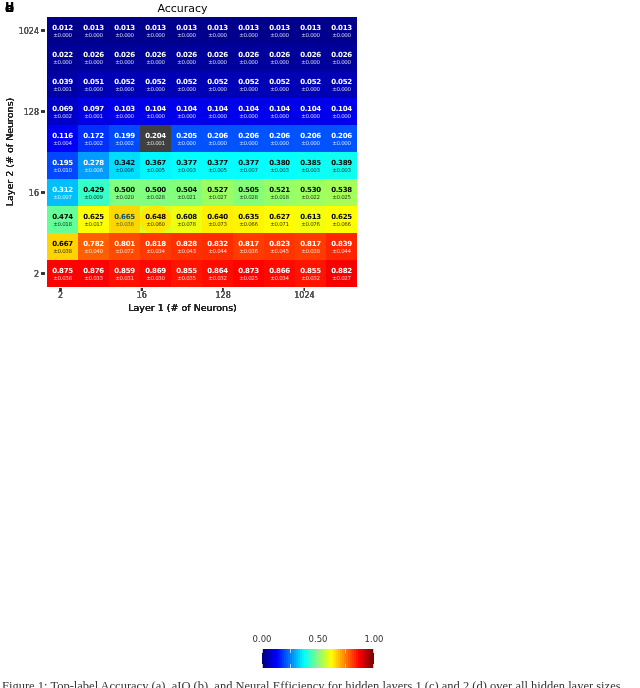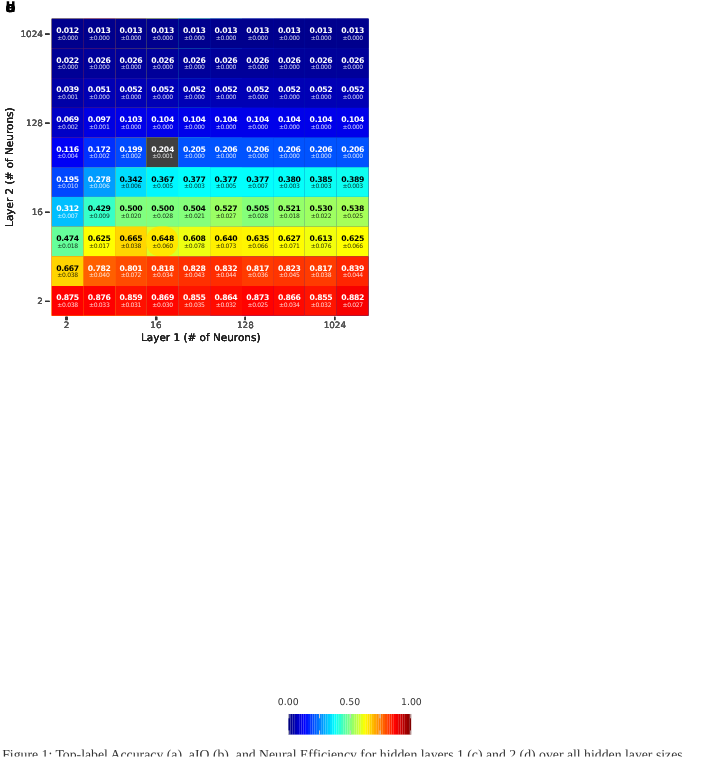--- a/index.html
+++ b/index.html
@@ -17,21 +17,21 @@
   }
   .panel-title{
     position:absolute;left:47px;top:2px;width:271px;text-align:center;
     font-size:11px;color:#000;white-space:nowrap;
   }
   .ylabel{
     position:absolute;left:9px;top:152px;transform:translate(-50%,-50%) rotate(-90deg);
     font-size:9.5px;color:#222;white-space:nowrap;
   }
   .grid{
-    position:absolute;left:47px;top:17px;width:288px;height:270px;
+    position:absolute;left:47px;top:17px;width:310px;height:270px;
     display:grid;grid-template-columns:repeat(10,1fr);grid-template-rows:repeat(10,1fr);
   }
   .cell{
     display:flex;flex-direction:column;align-items:center;justify-content:center;
     overflow:hidden;
   }
   .cell .val{font-size:7px;font-weight:bold;line-height:8px;letter-spacing:-0.3px;}
   .cell .err{font-size:5.5px;line-height:6px;letter-spacing:-0.3px;opacity:.8;}
   .yticks{position:absolute;left:0;top:17px;width:46px;height:270px;}
   .ytick{
@@ -68,20 +68,21 @@
     position:absolute;left:2px;top:679px;width:636px;height:9px;overflow:hidden;
     font-family:"Liberation Serif","DejaVu Serif",serif;font-size:12.5px;
     line-height:14px;color:#333;white-space:nowrap;
   }
 </style>
 </head>
 <body>
 
 <div class="panel" id="panel-a">
   <div class="panel-letter">a</div>
+  <div class="panel-title">Accuracy</div>
   <div class="ylabel">Layer 2 (# of Neurons)</div>
   <div class="grid">
       <div class="cell" style="background: rgb(255, 160, 0); color: rgb(0, 0, 0);">
         <div class="val">0.718</div>
         <div class="err">±0.008</div>
       </div>
       <div class="cell" style="background: rgb(244, 0, 0); color: rgb(255, 255, 255);">
         <div class="val">0.886</div>
         <div class="err">±0.001</div>
       </div>
@@ -1618,21 +1619,21 @@
         <div class="err">±0.025</div>
       </div>
       <div class="cell" style="background: rgb(101, 255, 154); color: rgb(0, 0, 0);">
         <div class="val">0.474</div>
         <div class="err">±0.018</div>
       </div>
       <div class="cell" style="background: rgb(255, 255, 0); color: rgb(0, 0, 0);">
         <div class="val">0.625</div>
         <div class="err">±0.017</div>
       </div>
-      <div class="cell" style="background: rgb(255, 214, 0); color: #000000;">
+      <div class="cell" style="background: rgb(255, 214, 0); color: #0c4a6e;">
         <div class="val">0.665</div>
         <div class="err">±0.038</div>
       </div>
       <div class="cell" style="background: rgb(255, 232, 0); color: rgb(0, 0, 0); border-radius: 12px;">
         <div class="val">0.648</div>
         <div class="err">±0.060</div>
       </div>
       <div class="cell" style="background: rgb(238, 255, 17); color: rgb(0, 0, 0);">
         <div class="val">0.608</div>
         <div class="err">±0.078</div>

